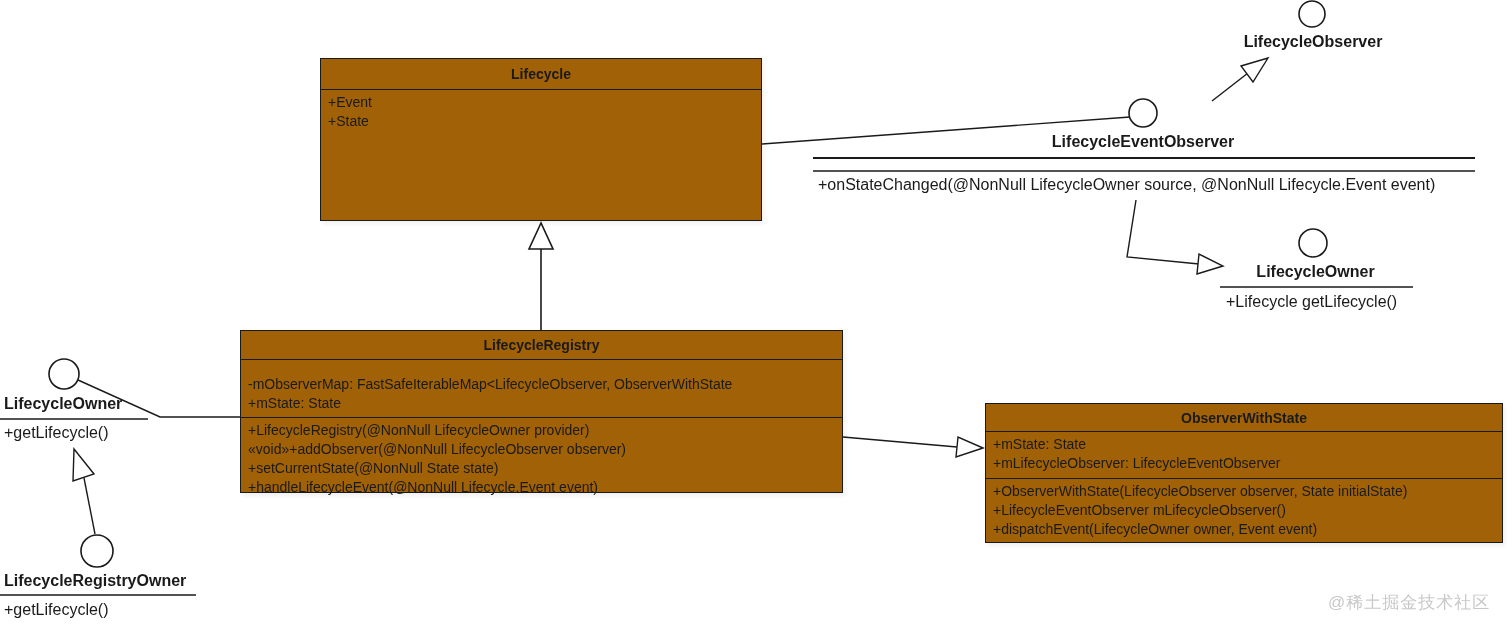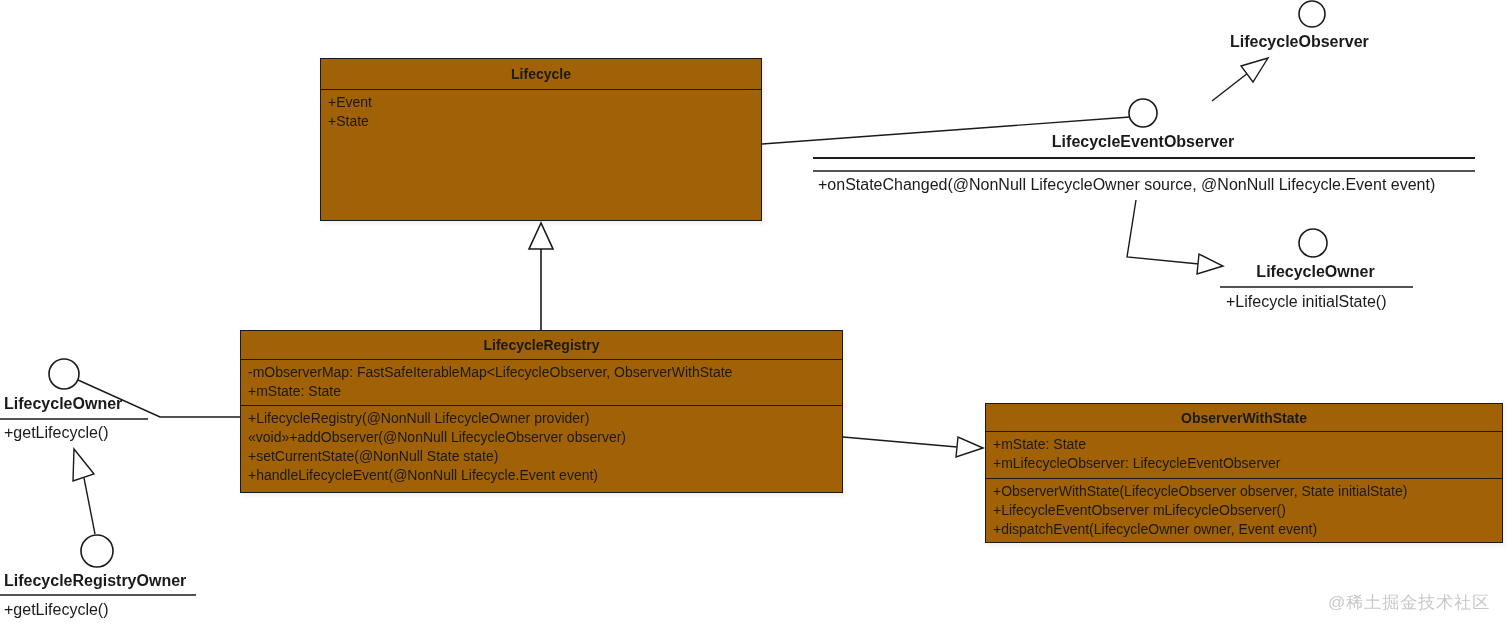--- a/index.html
+++ b/index.html
@@ -75,21 +75,21 @@
   <div class="class-box" style="left:320px; top:58px; width:442px; height:163px;">
     <div class="class-title" style="height:31px;">Lifecycle</div>
     <div class="class-attrs" style="height:47px;">
       <div>+Event</div>
       <div>+State</div>
     </div>
   </div>
 
   <div class="class-box" style="left:240px; top:330px; width:603px; height:163px;">
     <div class="class-title" style="height:29px;">LifecycleRegistry</div>
-    <div class="class-attrs" style="height:45px;">
+    <div class="class-attrs" style="height:45px;margin-top:12px;">
       <div>-mObserverMap: FastSafeIterableMap&lt;LifecycleObserver, ObserverWithState</div>
       <div>+mState: State</div>
     </div>
     <div class="class-methods" style="height:86px;">
       <div>+LifecycleRegistry(@NonNull LifecycleOwner provider)</div>
       <div>«void»+addObserver(@NonNull LifecycleObserver observer)</div>
       <div>+setCurrentState(@NonNull State state)</div>
       <div>+handleLifecycleEvent(@NonNull Lifecycle.Event event)</div>
     </div>
   </div>
@@ -100,27 +100,27 @@
       <div>+mState: State</div>
       <div>+mLifecycleObserver: LifecycleEventObserver</div>
     </div>
     <div class="class-methods" style="height:48px;">
       <div>+ObserverWithState(LifecycleObserver observer, State initialState)</div>
       <div>+LifecycleEventObserver mLifecycleObserver()</div>
       <div>+dispatchEvent(LifecycleOwner owner, Event event)</div>
     </div>
   </div>
 
-  <div class="iface-label" style="left:1230px; top:34px; width:166px; ">LifecycleObserver</div>
+  <div class="iface-label" style="left:1230px; top:34px; width:166px; text-align:center;">LifecycleObserver</div>
 
   <div class="iface-label" style="left:1043px; top:134px; width:200px; text-align:center;">LifecycleEventObserver</div>
   <div class="iface-method" style="left:818px; top:176px;">+onStateChanged(@NonNull LifecycleOwner source, @NonNull Lifecycle.Event event)</div>
 
   <div class="iface-label" style="left:1223px; top:264px; width:185px; text-align:center;">LifecycleOwner</div>
-  <div class="iface-method" style="left:1226px; top:293px;">+Lifecycle initialState()</div>
+  <div class="iface-method" style="left:1226px; top:293px;">+Lifecycle getLifecycle()</div>
 
   <div class="iface-label" style="left:4px; top:396px;">LifecycleOwner</div>
   <div class="iface-method" style="left:4px; top:424px;">+getLifecycle()</div>
 
   <div class="iface-label" style="left:4px; top:573px;">LifecycleRegistryOwner</div>
   <div class="iface-method" style="left:4px; top:601px;">+getLifecycle()</div>
 
   <svg class="connector-layer" viewBox="0 0 1512 630" xmlns="http://www.w3.org/2000/svg">
 
     <g stroke="#1a1a1a" fill="none" stroke-width="1.6">

